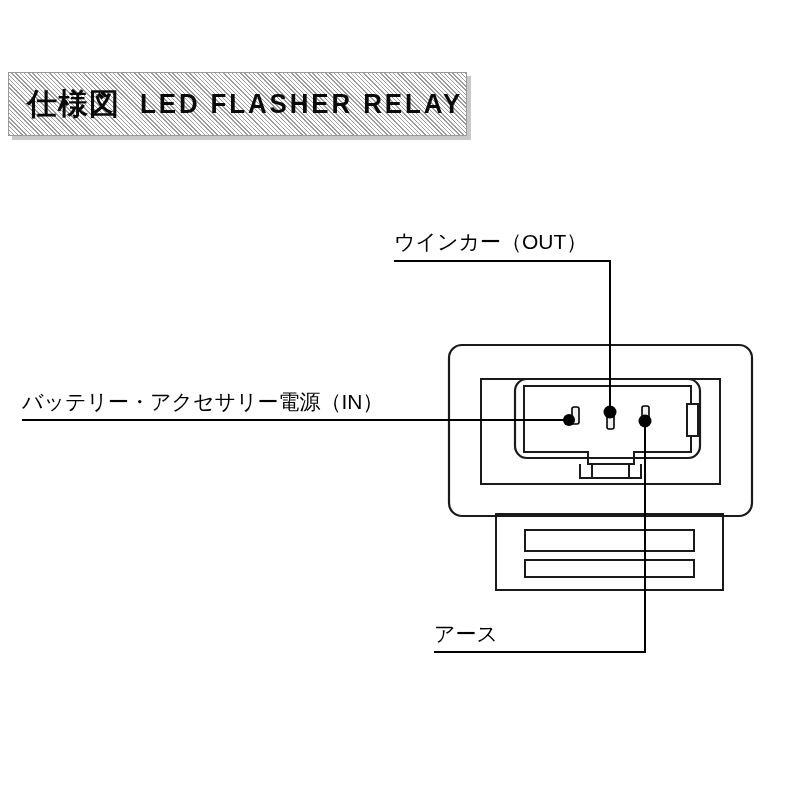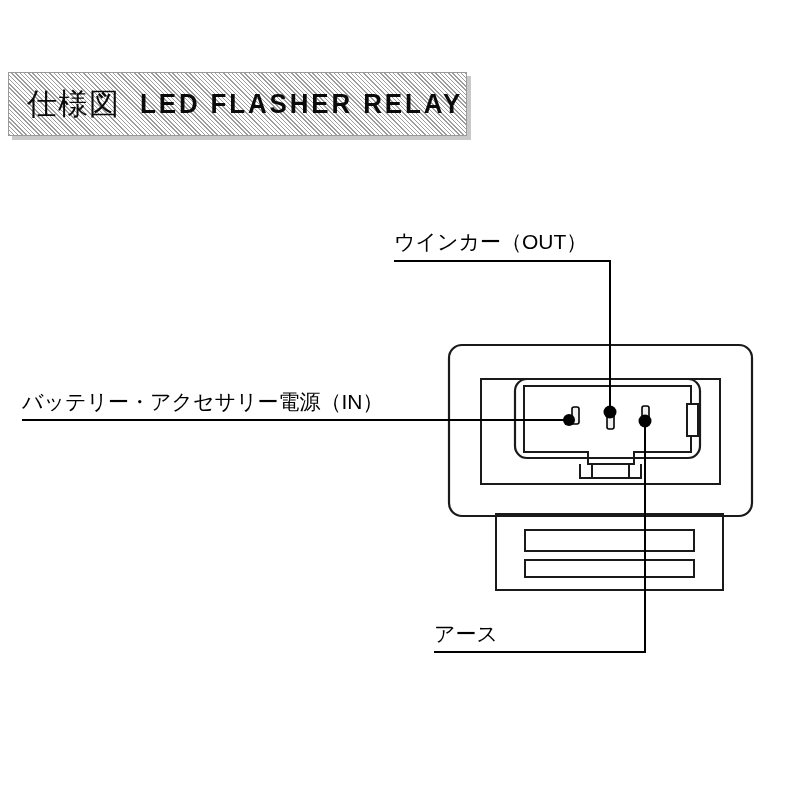--- a/index.html
+++ b/index.html
@@ -48,21 +48,21 @@
         #9d9d9d 0px,
         #9d9d9d 1px,
         #ffffff 1px,
         #ffffff 3px);
     display: flex;
     align-items: center;
   }
   #banner-title-jp {
     margin-left: 18px;
     font-size: 30px;
-    font-weight: 400;
+    font-weight: 700;
     letter-spacing: 1px;
     line-height: 1;
     color: #0a0a0a;
     white-space: nowrap;
   }
   #banner-title-en {
     margin-left: 20px;
     font-size: 27px;
     font-weight: 700;
     letter-spacing: 3px;

